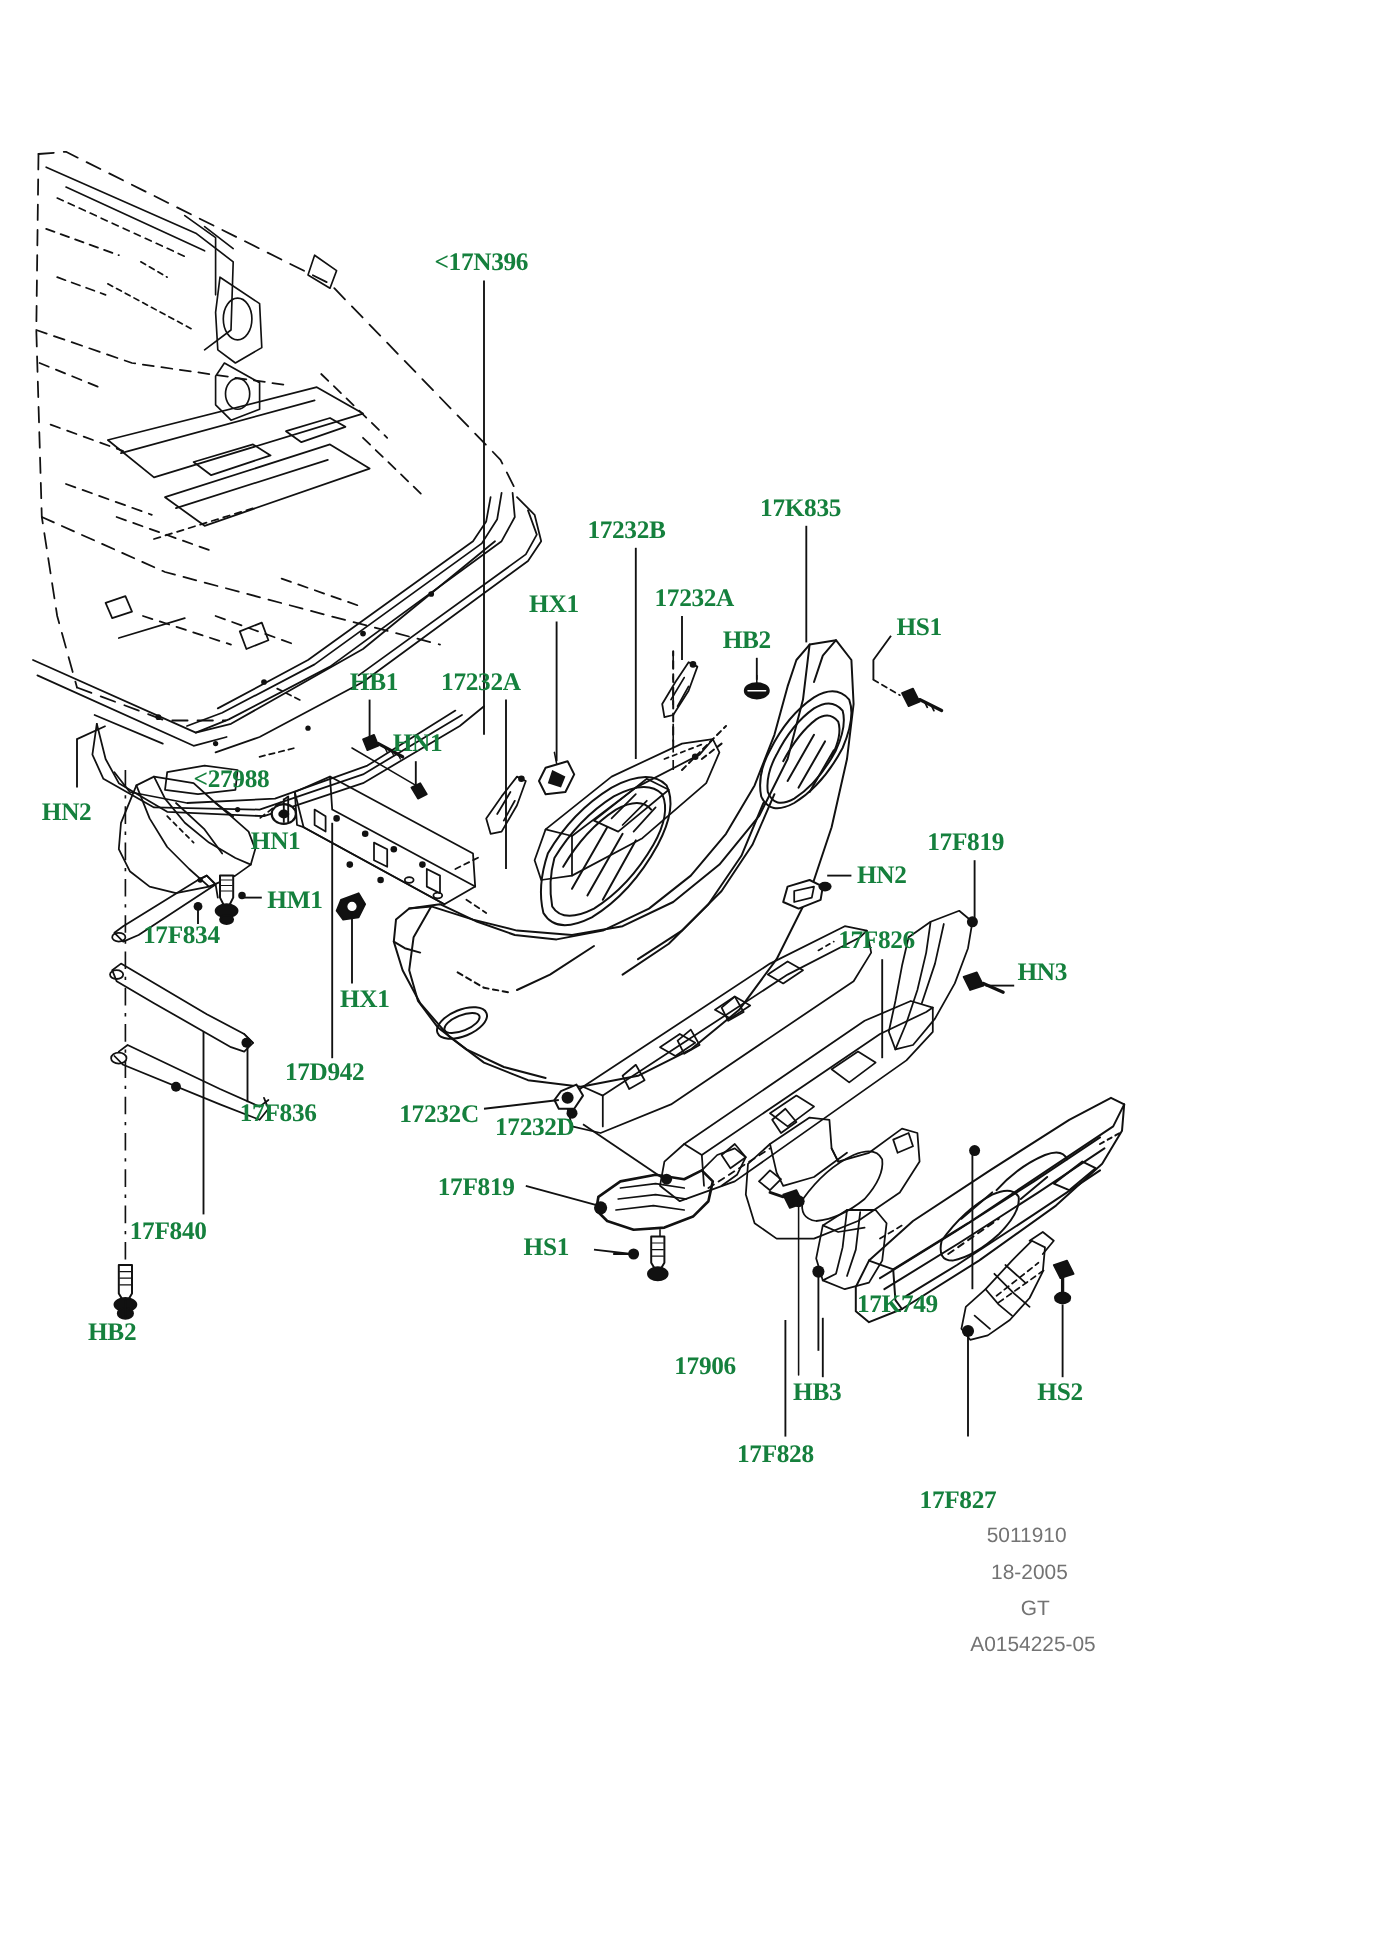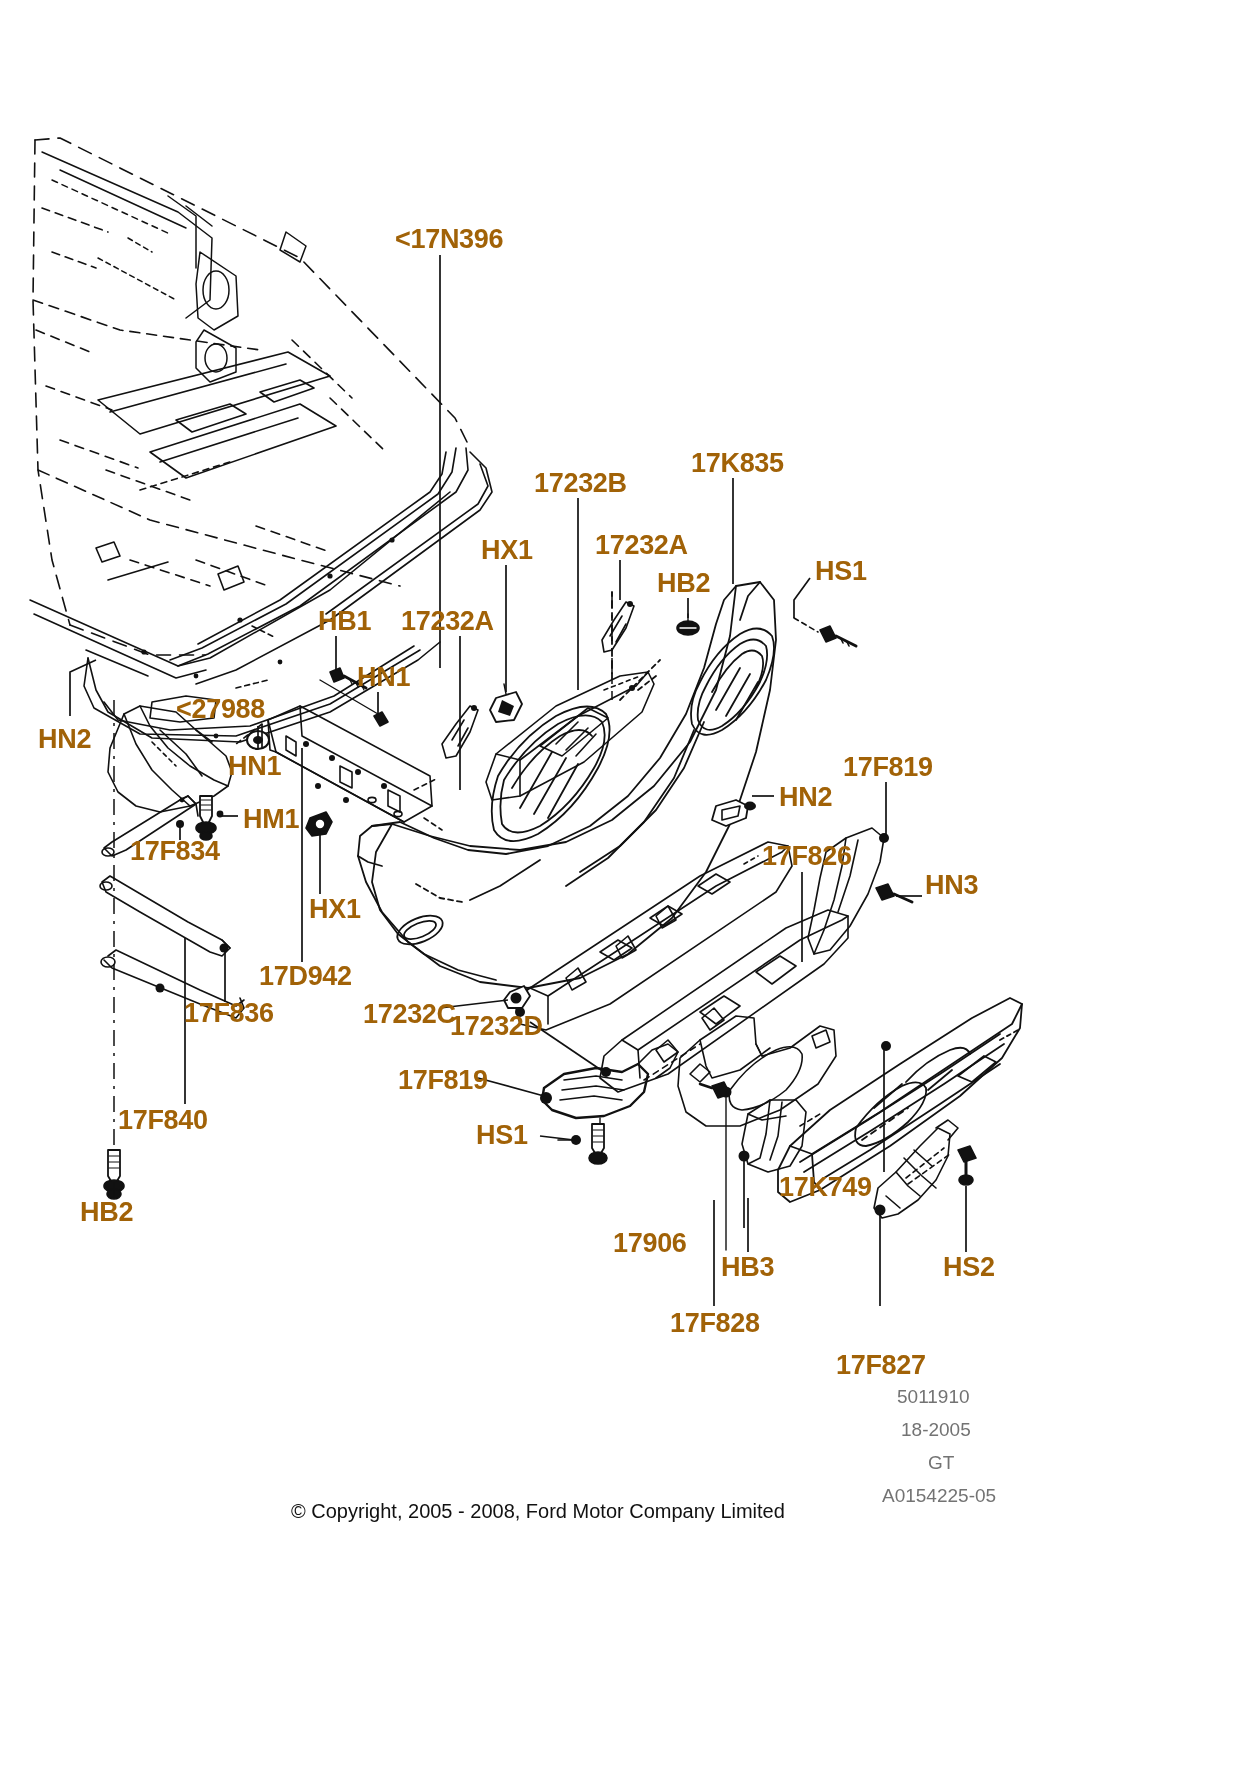--- a/index.html
+++ b/index.html
@@ -1,21 +1,21 @@
 <!DOCTYPE html>
 <html><head>
 <meta charset="utf-8">
 <style>
   html,body{margin:0;padding:0;background:#fff;}
   body{width:1260px;height:1782px;position:relative;
        font-family:"Liberation Sans",sans-serif;overflow:hidden;}
   #sheet{position:absolute;inset:0;}
   svg.art{position:absolute;left:0;top:0;width:1260px;height:1782px;}
-  .lbl{position:absolute;color:#a16207;font-weight:bold;font-size:27px;
-       font-family:Liberation Sans, sans-serif;white-space:nowrap;
+  .lbl{position:absolute;color:#15803d;font-weight:bold;font-size:23px;
+       font-family:Liberation Serif, serif;white-space:nowrap;
        letter-spacing:-0.3px;line-height:1;}
   .meta{position:absolute;color:#737373;font-size:19px;white-space:nowrap;
         font-family:"Liberation Sans",sans-serif;}
   .copy{position:absolute;color:#111;font-size:20px;white-space:nowrap;
         font-family:"Liberation Sans",sans-serif;}
 </style>
 </head>
 <body>
 
 <div id="sheet">
@@ -495,34 +495,33 @@
   <div class="lbl" style="left:38px;top:726px;">HN2</div>
   <div class="lbl" style="left:228px;top:753px;">HN1</div>
   <div class="lbl" style="left:243px;top:806px;">HM1</div>
   <div class="lbl" style="left:130px;top:838px;">17F834</div>
   <div class="lbl" style="left:309px;top:896px;">HX1</div>
   <div class="lbl" style="left:779px;top:784px;">HN2</div>
   <div class="lbl" style="left:843px;top:754px;">17F819</div>
   <div class="lbl" style="left:762px;top:843px;">17F826</div>
   <div class="lbl" style="left:925px;top:872px;">HN3</div>
   <div class="lbl" style="left:259px;top:963px;">17D942</div>
-  <div class="lbl" style="left:184px;top:1000px;">17F836</div>
+  <div class="lbl" style="left:184px;top:1000px;padding-left:34px;">17F836</div>
   <div class="lbl" style="left:363px;top:1001px;">17232C</div>
   <div class="lbl" style="left:450px;top:1013px;">17232D</div>
   <div class="lbl" style="left:398px;top:1067px;">17F819</div>
   <div class="lbl" style="left:476px;top:1122px;">HS1</div>
   <div class="lbl" style="left:118px;top:1107px;">17F840</div>
   <div class="lbl" style="left:80px;top:1199px;">HB2</div>
   <div class="lbl" style="left:779px;top:1174px;">17K749</div>
   <div class="lbl" style="left:613px;top:1230px;">17906</div>
   <div class="lbl" style="left:721px;top:1254px;">HB3</div>
   <div class="lbl" style="left:943px;top:1254px;">HS2</div>
   <div class="lbl" style="left:670px;top:1310px;">17F828</div>
   <div class="lbl" style="left:836px;top:1352px;">17F827</div>
 
   <div class="meta" style="left:897px;top:1386px;">5011910</div>
   <div class="meta" style="left:901px;top:1419px;">18-2005</div>
   <div class="meta" style="left:928px;top:1452px;">GT</div>
   <div class="meta" style="left:882px;top:1485px;text-align:right;">A0154225-05</div>
 
-  <div class="copy" style="left:291px;top:1500px;">© Copyright, 2005 - 2008, Ford Motor Company Limited</div>
 
 </div>
 
 </body></html>

